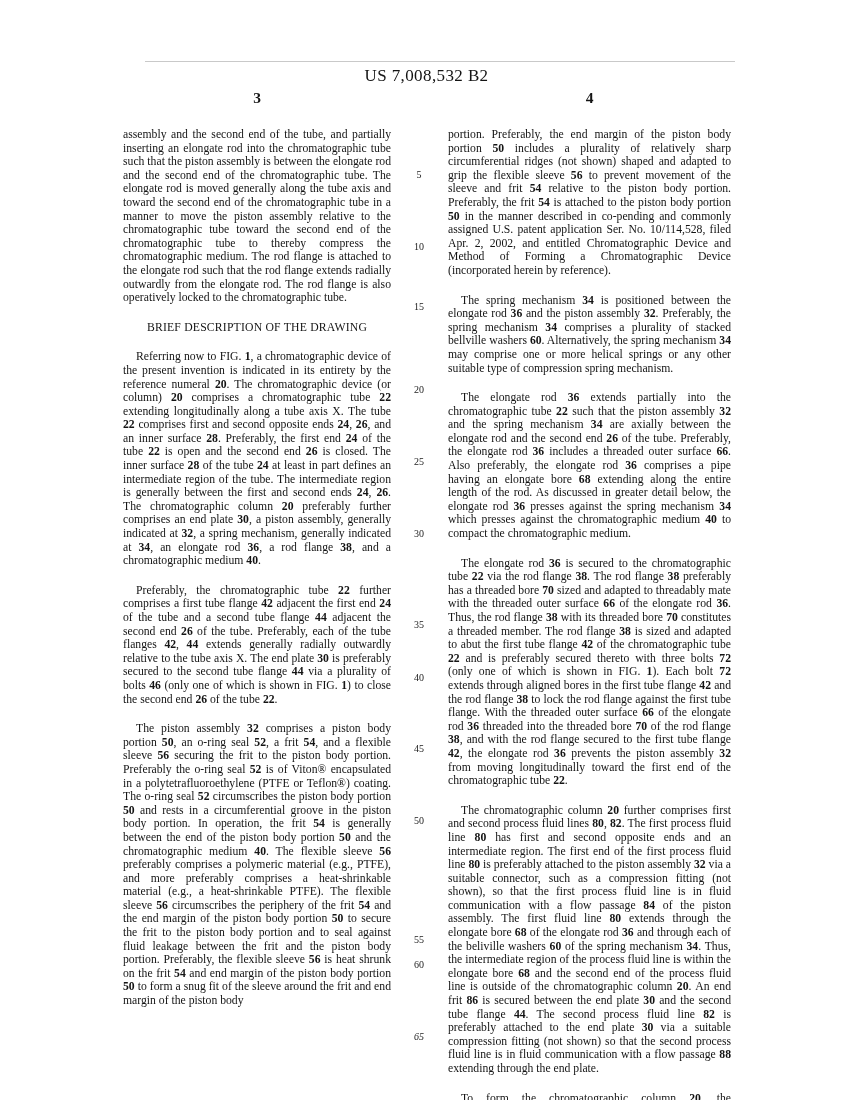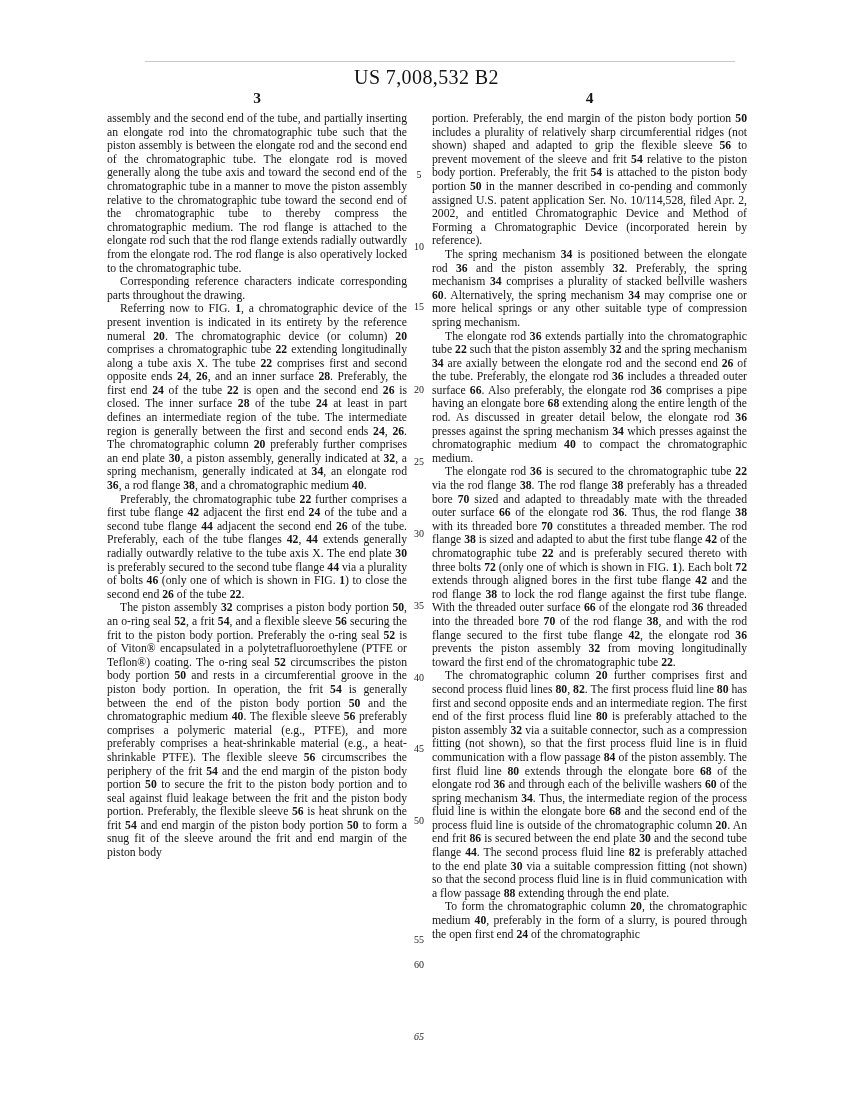--- a/index.html
+++ b/index.html
@@ -10,36 +10,36 @@
     font-family: "Liberation Serif", "DejaVu Serif", serif;
     color: #141414;
     overflow: hidden;
   }
   .header-rule {
     position: absolute; top: 61px; left: 145px; width: 590px; height: 1px;
     background: #c9c9c9;
   }
   .patent-number {
     position: absolute; top: 66px; left: 0; width: 853px;
-    text-align: center; font-size: 20px; letter-spacing: 0.4px;
+    text-align: center; font-size: 17px; letter-spacing: 0.4px;
   }
   .col-num {
     position: absolute; top: 89px; font-weight: bold; font-size: 15.5px;
     text-align: center;
   }
   .col-num-left  { left: 107px; width: 300px; }
   .col-num-right { left: 432px; width: 315px; }
   .text-col {
     position: absolute; top: 112px;
     font-size: 11.7px; line-height: 13.6px;
     text-align: justify;
   }
   .text-col-left  { left: 107px; width: 300px; }
   .text-col-right { left: 432px; width: 315px; }
-  .para { margin: 0; }
+  .para { margin: 16px; }
   .para.indent { text-indent: 13px; }
   .col-heading {
     font-size: 11.7px; font-weight: 400; text-align: center;
     margin: 13px 0; letter-spacing: 0.2px; text-indent: 0;
   }
   .gutter {
     position: absolute; top: 0; left: 406px; width: 26px; height: 1100px;
   }
   .line-no {
     position: absolute; left: 0; width: 26px; text-align: center;
@@ -50,33 +50,33 @@
 </head>
 <body>
 
 <div class="page">
   <div class="header-rule"></div>
   <div class="patent-number">US 7,008,532 B2</div>
   <div class="col-num col-num-left">3</div>
   <div class="col-num col-num-right">4</div>
   <div class="text-col text-col-left">
       <p class="para">assembly and the second end of the tube, and partially inserting an elongate rod into the chromatographic tube such that the piston assembly is between the elongate rod and the second end of the chromatographic tube. The elongate rod is moved generally along the tube axis and toward the second end of the chromatographic tube in a manner to move the piston assembly relative to the chromatographic tube toward the second end of the chromatographic tube to thereby compress the chromatographic medium. The rod flange is attached to the elongate rod such that the rod flange extends radially outwardly from the elongate rod. The rod flange is also operatively locked to the chromatographic tube.</p>
-      <p class="para indent">Corresponding reference characters indicate corresponding parts throughout the drawing.</p>
+      <h2 class="col-heading">BRIEF DESCRIPTION OF THE DRAWING</h2>
       <p class="para indent">Referring now to FIG. <b>1</b>, a chromatographic device of the present invention is indicated in its entirety by the reference numeral <b>20</b>. The chromatographic device (or column) <b>20</b> comprises a chromatographic tube <b>22</b> extending longitudinally along a tube axis X. The tube <b>22</b> comprises first and second opposite ends <b>24</b>, <b>26</b>, and an inner surface <b>28</b>. Preferably, the first end <b>24</b> of the tube <b>22</b> is open and the second end <b>26</b> is closed. The inner surface <b>28</b> of the tube <b>24</b> at least in part defines an intermediate region of the tube. The intermediate region is generally between the first and second ends <b>24</b>, <b>26</b>. The chromatographic column <b>20</b> preferably further comprises an end plate <b>30</b>, a piston assembly, generally indicated at <b>32</b>, a spring mechanism, generally indicated at <b>34</b>, an elongate rod <b>36</b>, a rod flange <b>38</b>, and a chromatographic medium <b>40</b>.</p>
       <p class="para indent">Preferably, the chromatographic tube <b>22</b> further comprises a first tube flange <b>42</b> adjacent the first end <b>24</b> of the tube and a second tube flange <b>44</b> adjacent the second end <b>26</b> of the tube. Preferably, each of the tube flanges <b>42</b>, <b>44</b> extends generally radially outwardly relative to the tube axis X. The end plate <b>30</b> is preferably secured to the second tube flange <b>44</b> via a plurality of bolts <b>46</b> (only one of which is shown in FIG. <b>1</b>) to close the second end <b>26</b> of the tube <b>22</b>.</p>
       <p class="para indent">The piston assembly <b>32</b> comprises a piston body portion <b>50</b>, an o-ring seal <b>52</b>, a frit <b>54</b>, and a flexible sleeve <b>56</b> securing the frit to the piston body portion. Preferably the o-ring seal <b>52</b> is of Viton® encapsulated in a polytetrafluoroethylene (PTFE or Teflon®) coating. The o-ring seal <b>52</b> circumscribes the piston body portion <b>50</b> and rests in a circumferential groove in the piston body portion. In operation, the frit <b>54</b> is generally between the end of the piston body portion <b>50</b> and the chromatographic medium <b>40</b>. The flexible sleeve <b>56</b> preferably comprises a polymeric material (e.g., PTFE), and more preferably comprises a heat-shrinkable material (e.g., a heat-shrinkable PTFE). The flexible sleeve <b>56</b> circumscribes the periphery of the frit <b>54</b> and the end margin of the piston body portion <b>50</b> to secure the frit to the piston body portion and to seal against fluid leakage between the frit and the piston body portion. Preferably, the flexible sleeve <b>56</b> is heat shrunk on the frit <b>54</b> and end margin of the piston body portion <b>50</b> to form a snug fit of the sleeve around the frit and end margin of the piston body</p>
     </div>
   <div class="gutter">
       <div class="line-no" style="top: 169px;">5</div>
       <div class="line-no" style="top: 240.8px;">10</div>
       <div class="line-no" style="top: 301px;">15</div>
       <div class="line-no" style="top: 384.4px;">20</div>
       <div class="line-no" style="top: 456.2px;">25</div>
       <div class="line-no" style="top: 528px;">30</div>
-      <div class="line-no" style="top: 600px;">35</div>
+      <div class="line-no" style="top: 619px;">35</div>
       <div class="line-no" style="top: 671.6px;">40</div>
       <div class="line-no" style="top: 743.4px;">45</div>
       <div class="line-no" style="top: 815.2px;">50</div>
       <div class="line-no" style="top: 934px;">55</div>
       <div class="line-no" style="top: 958.8px;">60</div>
       <div class="line-no" style="top: 1030.6px; font-style: italic;">65</div>
     </div>
   <div class="text-col text-col-right">
       <p class="para">portion. Preferably, the end margin of the piston body portion <b>50</b> includes a plurality of relatively sharp circumferential ridges (not shown) shaped and adapted to grip the flexible sleeve <b>56</b> to prevent movement of the sleeve and frit <b>54</b> relative to the piston body portion. Preferably, the frit <b>54</b> is attached to the piston body portion <b>50</b> in the manner described in co-pending and commonly assigned U.S. patent application Ser. No. 10/114,528, filed Apr. 2, 2002, and entitled Chromatographic Device and Method of Forming a Chromatographic Device (incorporated herein by reference).</p>
       <p class="para indent">The spring mechanism <b>34</b> is positioned between the elongate rod <b>36</b> and the piston assembly <b>32</b>. Preferably, the spring mechanism <b>34</b> comprises a plurality of stacked bellville washers <b>60</b>. Alternatively, the spring mechanism <b>34</b> may comprise one or more helical springs or any other suitable type of compression spring mechanism.</p>

